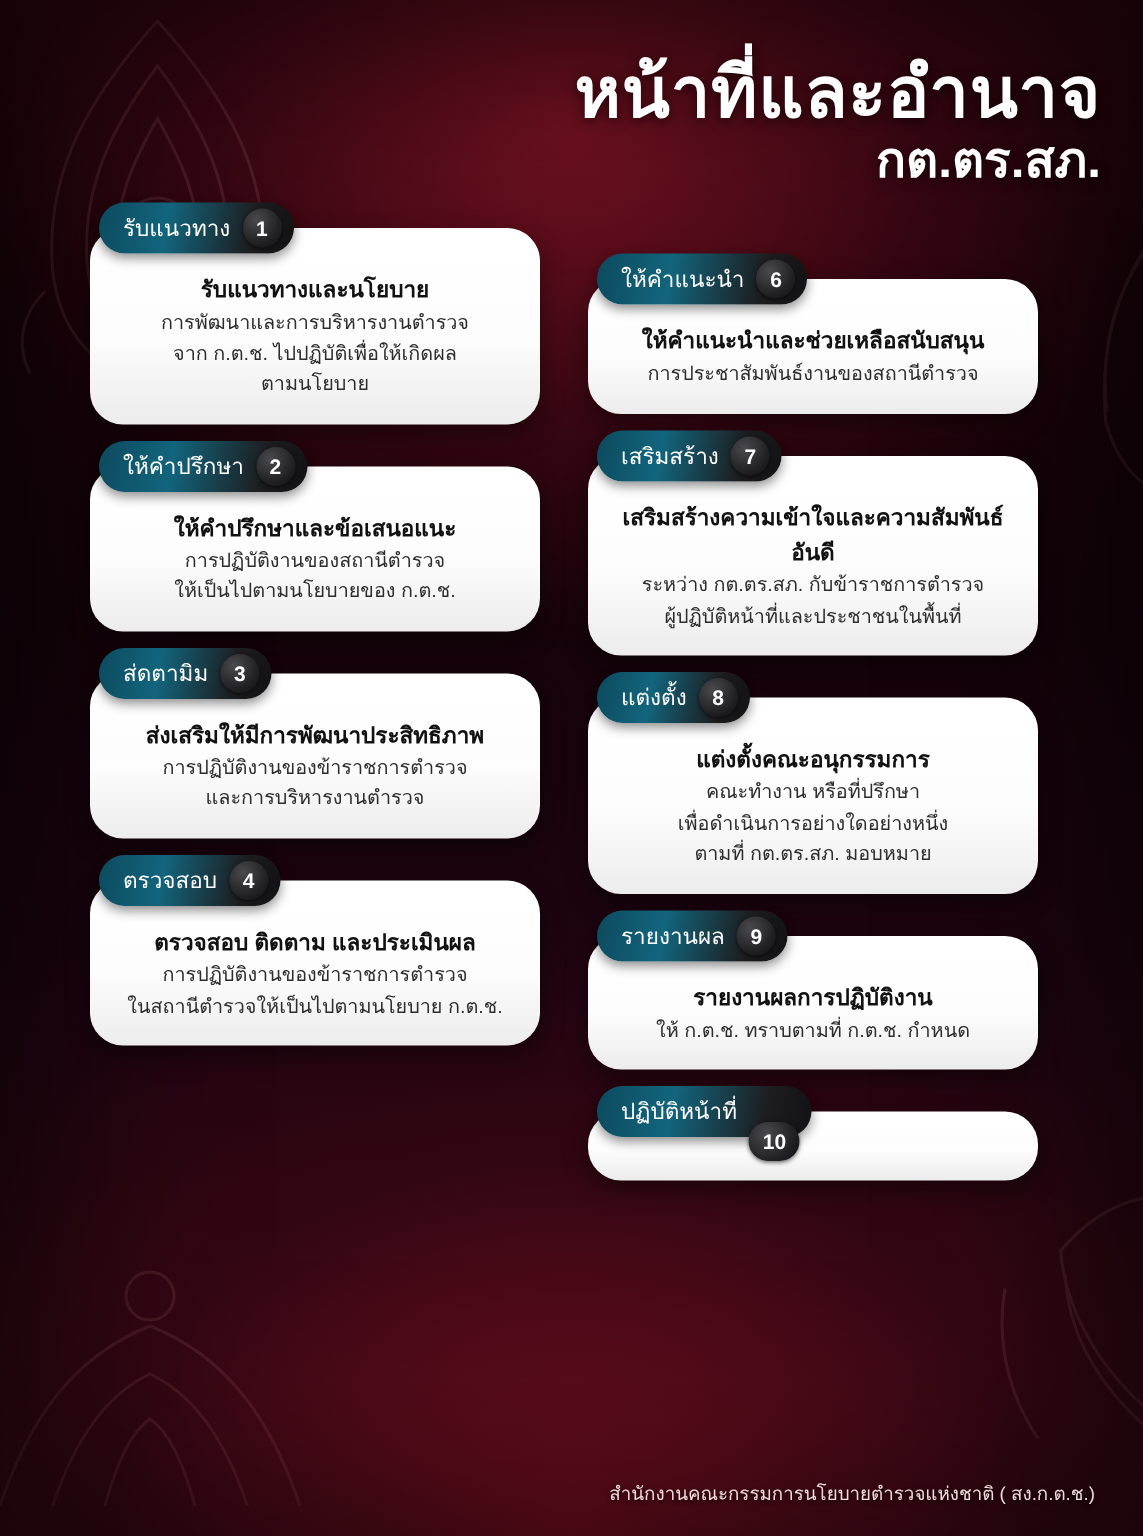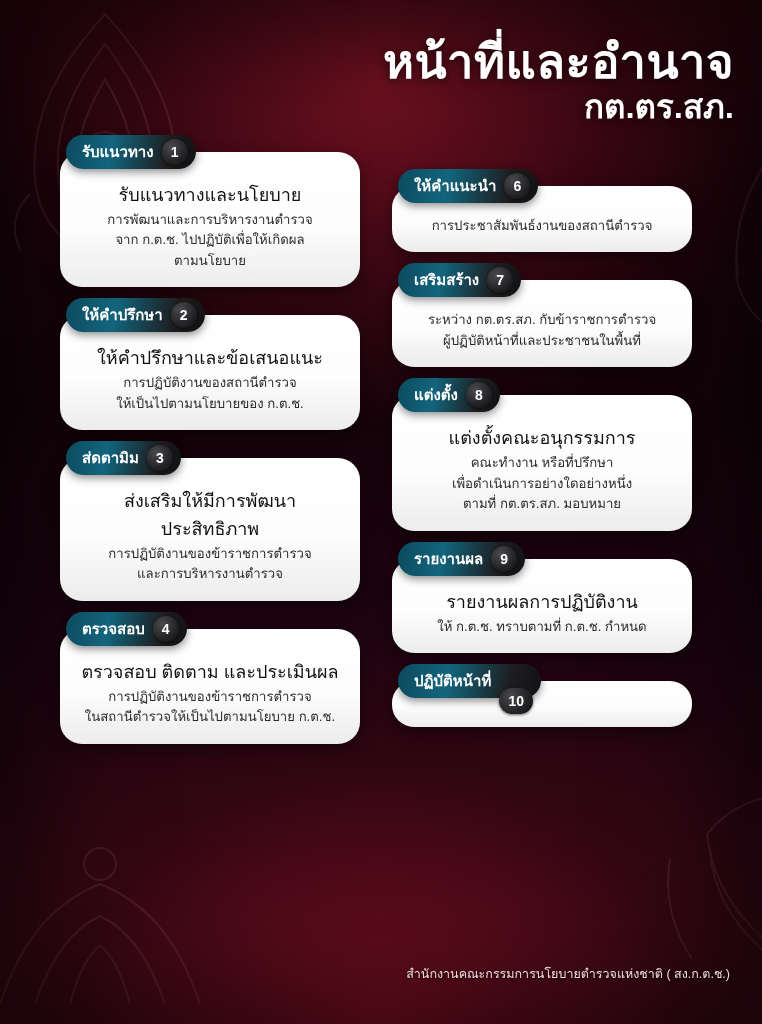--- a/index.html
+++ b/index.html
@@ -79,24 +79,24 @@
     padding: 30px 16px 16px 16px;
     margin-bottom: 28px;
     text-align: center;
   }
   .card-body {
     color: #2c2c2c;
     font-size: 13.2px;
     line-height: 1.55;
   }
   .card-body .lead {
-    font-weight: normal;
+    font-weight: bold;
     color: #111111;
     display: block;
-    font-size: 18px;
+    font-size: 15px;
   }
   .card-body .rest {
     display: block;
   }
 
   
   .tab {
     position: absolute;
     top: -17px;
     left: 6px;
@@ -106,41 +106,41 @@
     gap: 8px;
     padding: 0 8px 0 16px;
     border-radius: 18px;
     background: linear-gradient(100deg, #0d4a5e 0%, #12657d 35%, #1d1d1f 78%, #121214 100%);
     box-shadow: 0 3px 8px rgba(0,0,0,0.45);
     z-index: 3;
   }
   .tab-label {
     color: #ffffff;
     font-size: 15px;
-    font-weight: bold;
+    font-weight: normal;
     white-space: nowrap;
   }
   .num {
     width: 26px; height: 26px;
     border-radius: 50%;
     background: radial-gradient(circle at 35% 30%, #4a4a4e 0%, #232326 60%, #0d0d0f 100%);
     color: #ffffff;
     font-size: 14px;
     font-weight: bold;
     display: flex;
     align-items: center;
     justify-content: center;
     box-shadow: 0 1px 3px rgba(0,0,0,0.6);
   }
   .num.wide { width: 34px; border-radius: 14px; margin-top: 40px; }
 
   
   .footer {
     position: absolute;
-    bottom: 40px;
+    bottom: 18px;
     right: 32px;
     color: #f0dcdc;
     font-size: 12.5px;
     z-index: 6;
     text-shadow: 0 1px 3px rgba(0,0,0,0.7);
     text-align: right;
   }
 </style>
 </head>
 <body>
@@ -244,30 +244,32 @@
   </div>
 
   <div class="col col-right">
 
     <div class="card">
       <div class="tab">
         <span class="tab-label">ให้คำแนะนำ</span>
         <span class="num">6</span>
       </div>
       <div class="card-body">
+        <span class="lead">ให้คำแนะนำและช่วยเหลือสนับสนุน</span>
         <span class="rest">การประชาสัมพันธ์งานของสถานีตำรวจ</span>
       </div>
     </div>
 
     <div class="card">
       <div class="tab">
         <span class="tab-label">เสริมสร้าง</span>
         <span class="num">7</span>
       </div>
       <div class="card-body">
+        <span class="lead">เสริมสร้างความเข้าใจและความสัมพันธ์อันดี</span>
         <span class="rest">ระหว่าง กต.ตร.สภ. กับข้าราชการตำรวจ<br>ผู้ปฏิบัติหน้าที่และประชาชนในพื้นที่</span>
       </div>
     </div>
 
     <div class="card">
       <div class="tab">
         <span class="tab-label">แต่งตั้ง</span>
         <span class="num">8</span>
       </div>
       <div class="card-body">

